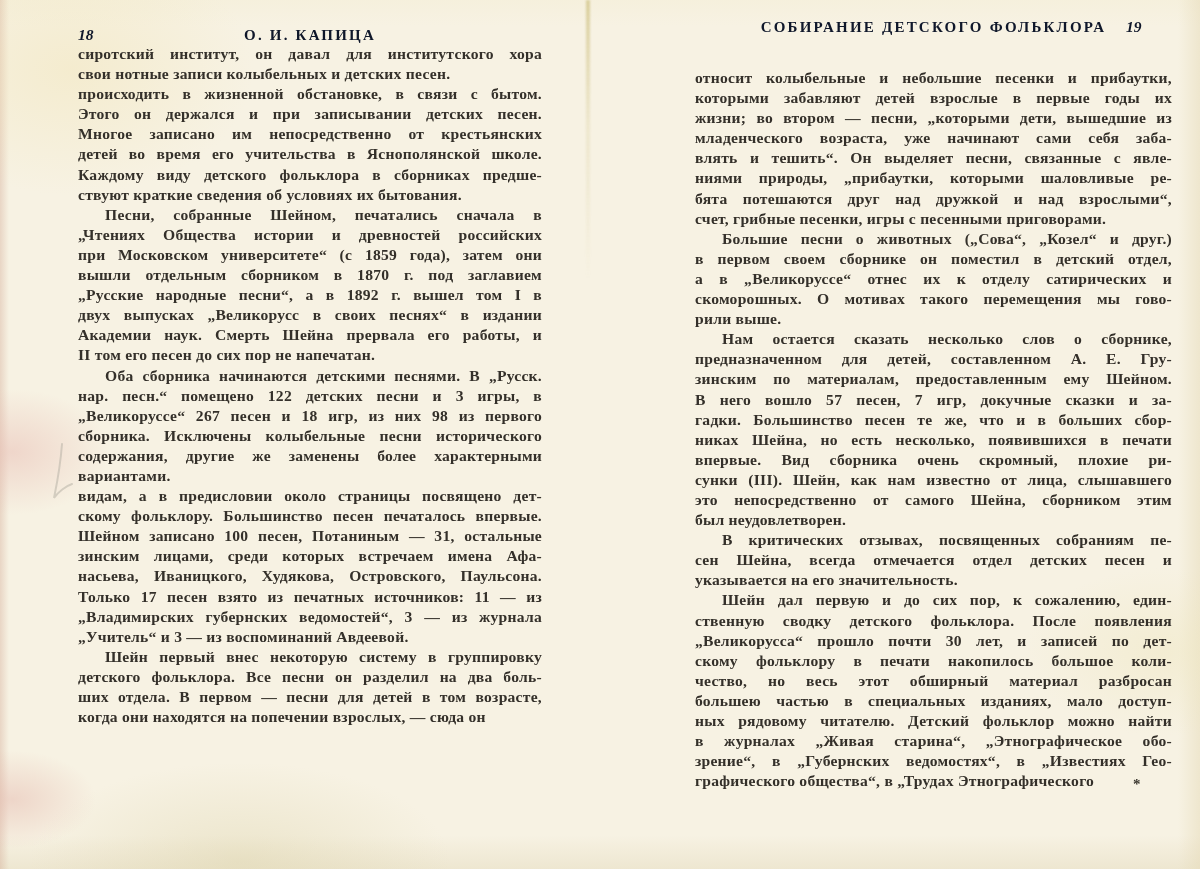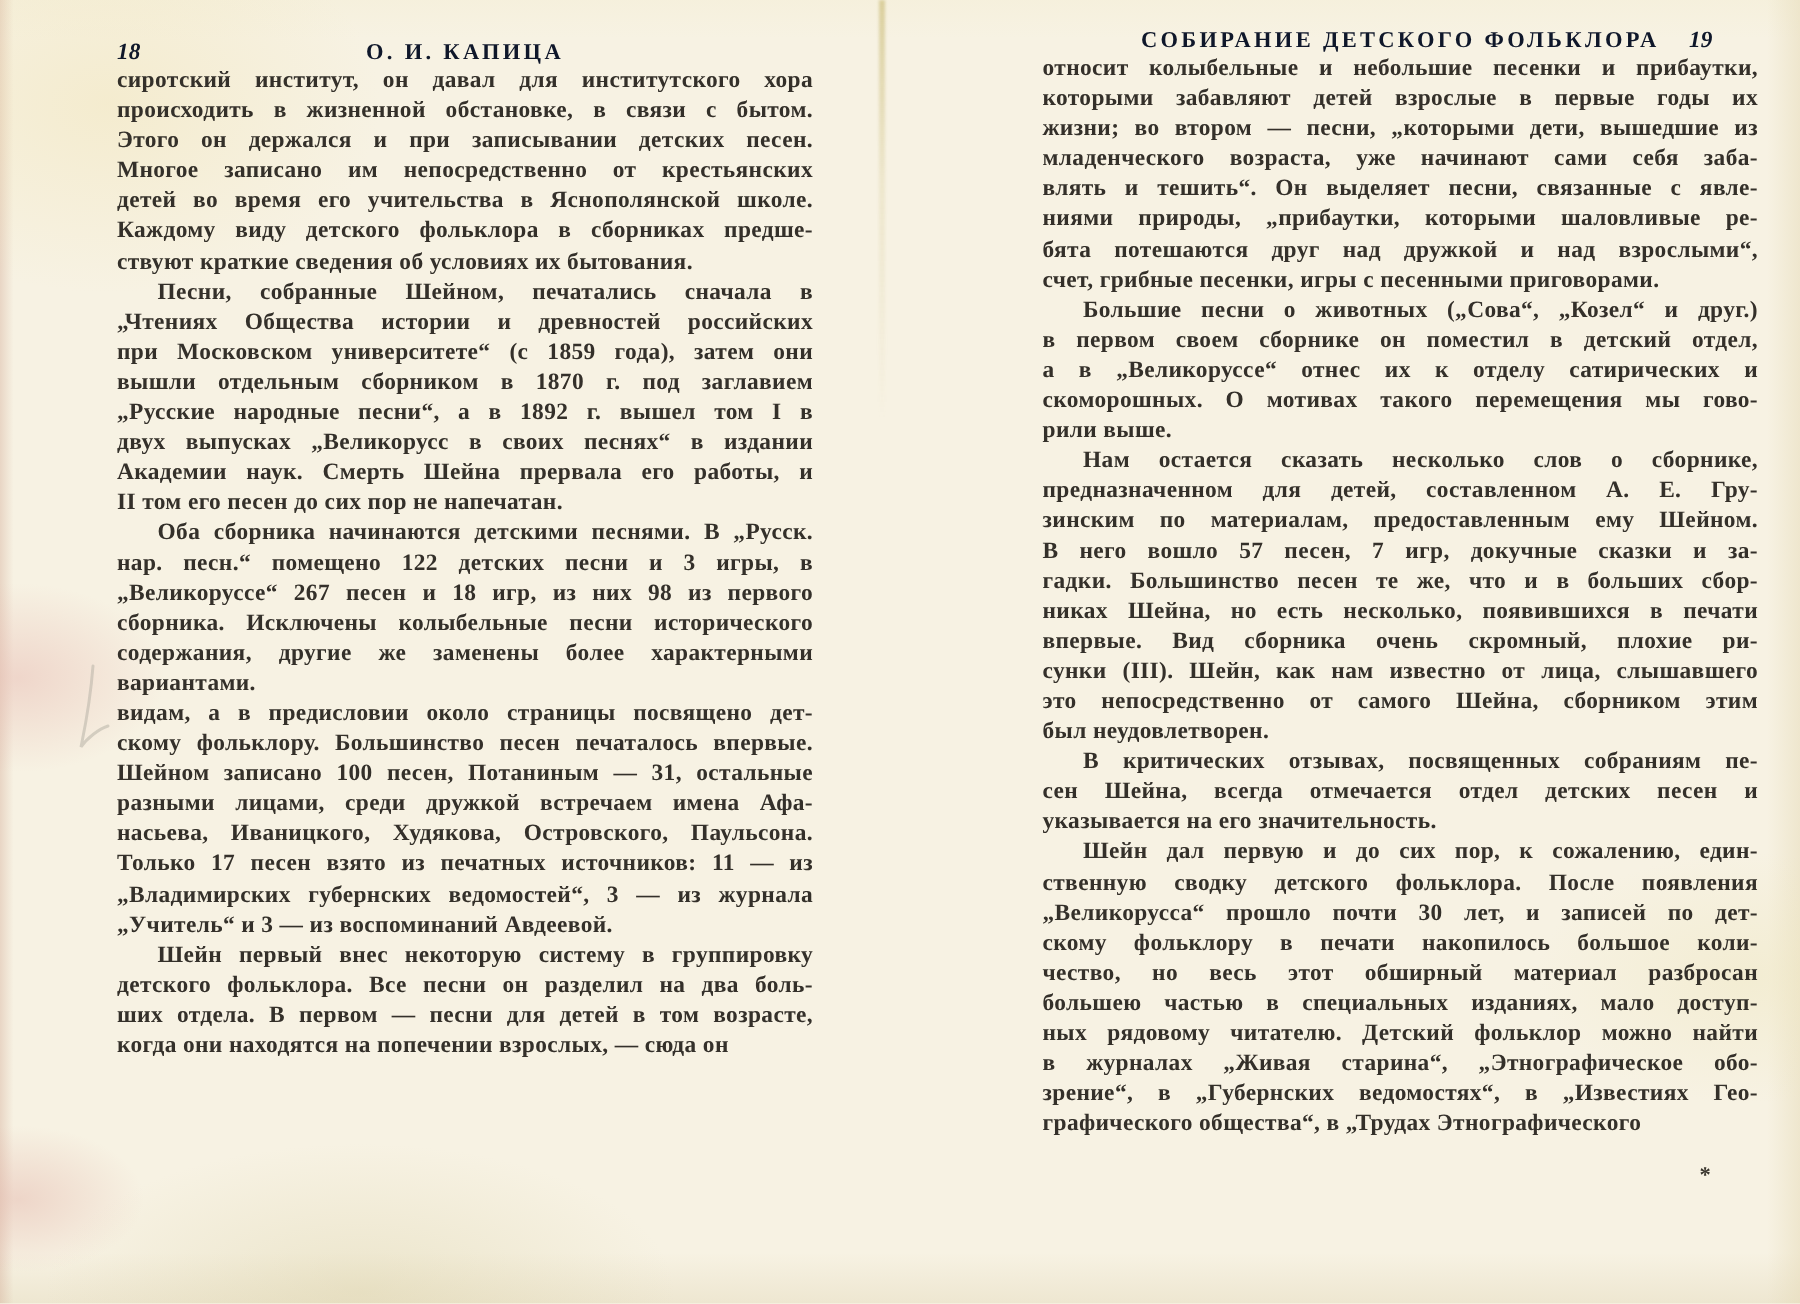--- a/index.html
+++ b/index.html
@@ -40,21 +40,21 @@
   }
   .running-head .pagenum{
     font-style:italic;font-weight:600;letter-spacing:0;width:46px;font-size:15.5px;
   }
   .running-head .pagenum.right{text-align:left;}
   .running-head .head-title{flex:1;text-align:center;white-space:nowrap;}
   .running-head .spacer{width:46px;}
 
   .page-body{margin-top:0;}
   .page-left  .page-body{}
-  .page-right .page-body{margin-top:0;}
+  .page-right .page-body{margin-top:32px;}
 
   .para{margin:0;}
   .line{
     height:20.1px;line-height:20.1px;
     font-size:15.6px;font-weight:600;letter-spacing:0.25px;
     color:#34302a;
     text-align:justify;text-align-last:justify;
     white-space:normal;overflow:visible;
   }
   .line.first-indent{text-indent:27px;}
@@ -76,20 +76,21 @@
 
 <div class="page page-left">
   <div class="running-head">
     <span class="pagenum">18</span>
     <span class="head-title">О. И. КАПИЦА</span>
     <span class="spacer"></span>
   </div>
   <div class="page-body">
       <div class="para">
         <div class="line">сиротский институт, он давал для институтского хора</div>
+        <div class="line last">свои нотные записи колыбельных и детских песен.</div>
       </div>
       <div class="para">
         <div class="line">происходить в жизненной обстановке, в связи с бытом.</div>
         <div class="line">Этого он держался и при записывании детских песен.</div>
         <div class="line">Многое записано им непосредственно от крестьянских</div>
         <div class="line">детей во время его учительства в Яснополянской школе.</div>
         <div class="line">Каждому виду детского фольклора в сборниках предше-</div>
         <div class="line last">ствуют краткие сведения об условиях их бытования.</div>
       </div>
       <div class="para">
@@ -107,21 +108,21 @@
         <div class="line">нар. песн.“ помещено 122 детских песни и 3 игры, в</div>
         <div class="line">„Великоруссе“ 267 песен и 18 игр, из них 98 из первого</div>
         <div class="line">сборника. Исключены колыбельные песни исторического</div>
         <div class="line">содержания, другие же заменены более характерными</div>
         <div class="line last">вариантами.</div>
       </div>
       <div class="para">
         <div class="line">видам, а в предисловии около страницы посвящено дет-</div>
         <div class="line">скому фольклору. Большинство песен печаталось впервые.</div>
         <div class="line">Шейном записано 100 песен, Потаниным — 31, остальные</div>
-        <div class="line">разными лицами, среди дружкой встречаем имена Афа-</div>
+        <div class="line">зинским лицами, среди которых встречаем имена Афа-</div>
         <div class="line">насьева, Иваницкого, Худякова, Островского, Паульсона.</div>
         <div class="line">Только 17 песен взято из печатных источников: 11 — из</div>
         <div class="line">„Владимирских губернских ведомостей“, 3 — из журнала</div>
         <div class="line last">„Учитель“ и 3 — из воспоминаний Авдеевой.</div>
       </div>
       <div class="para">
         <div class="line first-indent">Шейн первый внес некоторую систему в группировку</div>
         <div class="line">детского фольклора. Все песни он разделил на два боль-</div>
         <div class="line">ших отдела. В первом — песни для детей в том возрасте,</div>
         <div class="line last">когда они находятся на попечении взрослых, — сюда он</div>

